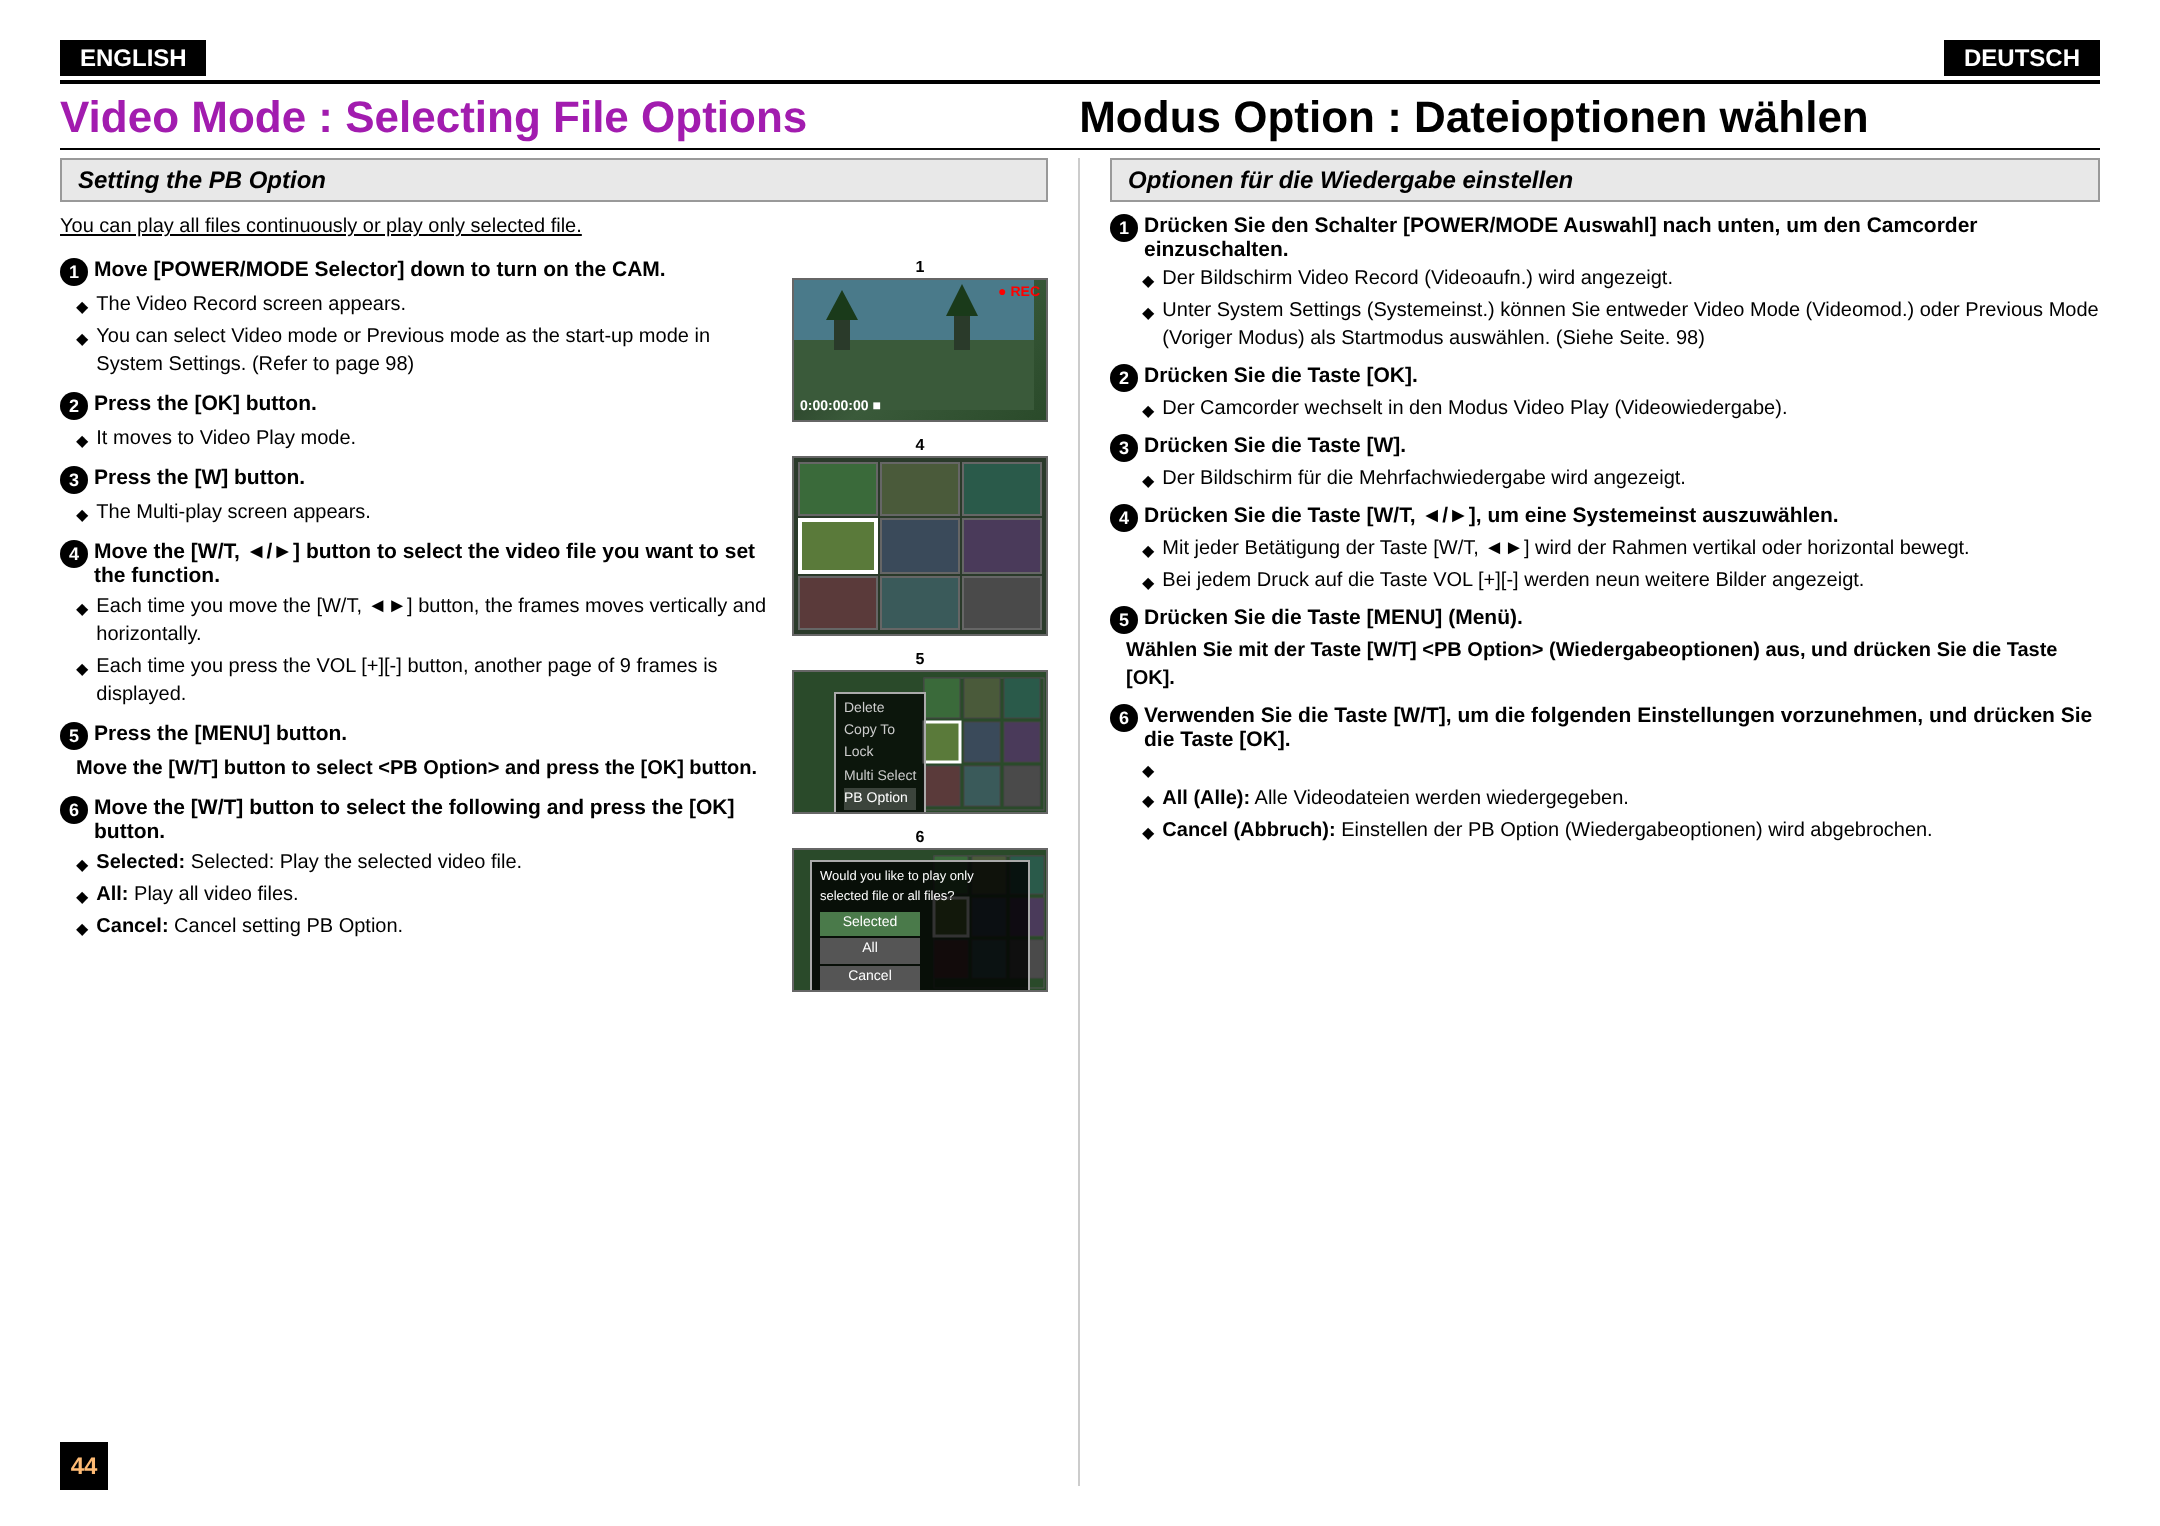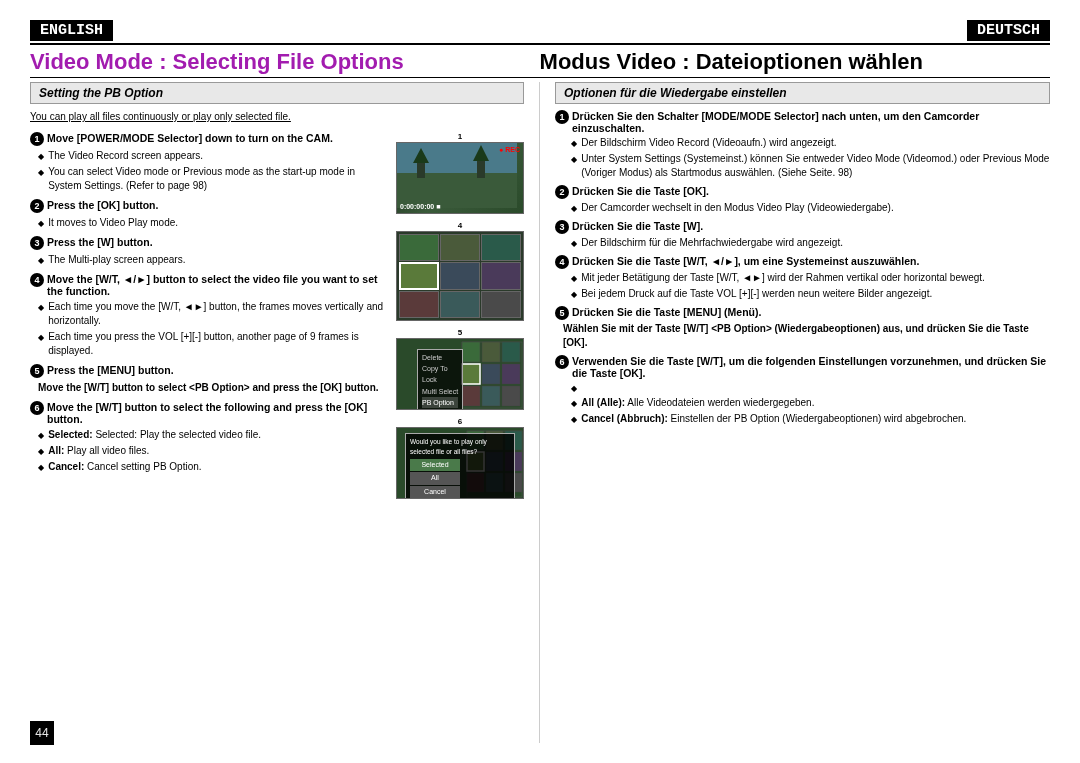--- a/index.html
+++ b/index.html
@@ -25,23 +25,22 @@
     .lang-header {
       display: flex;
       justify-content: space-between;
       margin-bottom: 2px;
     }
 
     .lang-badge {
       background: #000;
       color: #fff;
       font-weight: bold;
-      font-size: 15px;
+      font-size: 12px;
       padding: 2px 10px;
-      font-family: Liberation Mono, monospace;
     }
 
     
     .title-row {
       display: flex;
       justify-content: space-between;
       border-top: 2px solid #000;
       border-bottom: 1px solid #000;
       padding: 4px 0 2px 0;
       margin-bottom: 4px;
@@ -341,21 +340,21 @@
 
 <div class="page">
 
   <div class="lang-header">
     <div class="lang-badge">ENGLISH</div>
     <div class="lang-badge">DEUTSCH</div>
   </div>
 
   <div class="title-row">
     <div class="main-title">Video Mode : Selecting File Options</div>
-    <div class="main-title-de">Modus Video : Dateioptionen wählen</div>
+    <div class="main-title-de">Modus Option : Dateioptionen wählen</div>
   </div>
 
   <div class="content-row">
 
     <div class="col-left">
       <div class="section-heading">Setting the PB Option</div>
       <div class="intro-text">You can play all files continuously or play only selected file.</div>
 
       <div class="steps-and-images">
         <div class="left-steps">
@@ -553,21 +552,21 @@
         </div>
       </div>
     </div>
 
     <div class="col-right">
       <div class="section-heading">Optionen für die Wiedergabe einstellen</div>
 
       <div class="de-step">
         <div class="step-header de-step-title">
           <span class="step-num-circle">1</span>
-          <span>Drücken Sie den Schalter [MODE/MODE Selector] nach unten, um den Camcorder einzuschalten.</span>
+          <span>Drücken Sie den Schalter [POWER/MODE Auswahl] nach unten, um den Camcorder einzuschalten.</span>
         </div>
         <div class="step-body">
           <div class="de-bullet">
             <span class="de-diamond">◆</span>
             <span>Der Bildschirm Video Record (Videoaufn.) wird angezeigt.</span>
           </div>
           <div class="de-bullet">
             <span class="de-diamond">◆</span>
             <span>Unter System Settings (Systemeinst.) können Sie entweder Video Mode (Videomod.) oder Previous Mode (Voriger Modus) als Startmodus auswählen. (Siehe Seite. 98)</span>
           </div>
@@ -646,13 +645,13 @@
           </div>
         </div>
       </div>
 
     </div>
 
   </div>
 
 </div>
 
-<div style="position:absolute;bottom:18px;left:30px;width:24px;height:24px;background:#000;color:#e5e5e5;display:flex;align-items:center;justify-content:center;font-weight:normal;font-size:12px;">44</div>
+<div style="position:absolute;bottom:18px;left:30px;width:24px;height:24px;background:#000;color:#fdba74;display:flex;align-items:center;justify-content:center;font-weight:bold;font-size:12px;">44</div>
 
 </body></html>

